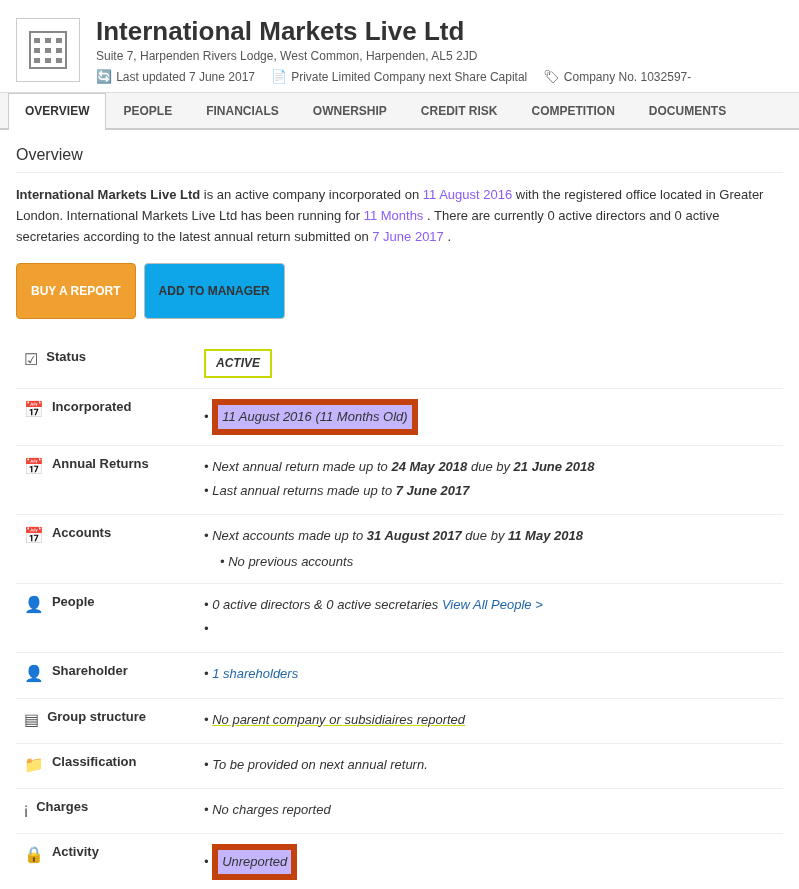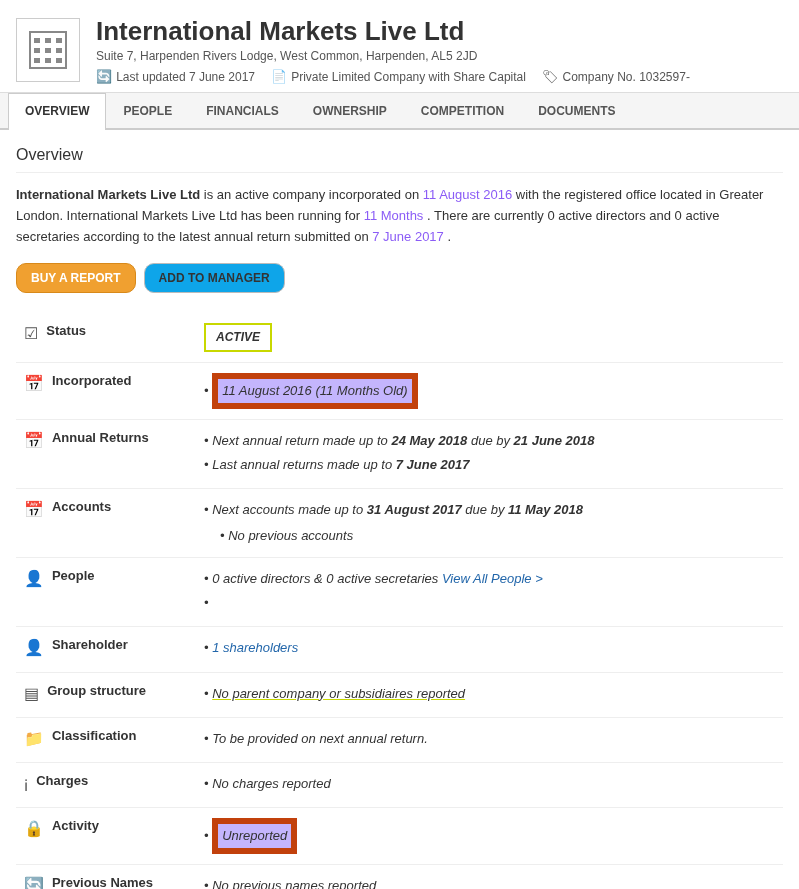--- a/index.html
+++ b/index.html
@@ -26,21 +26,21 @@
     .section-title { font-size: 16px; font-weight: normal; margin-bottom: 12px; border-bottom: 1px solid #eee; padding-bottom: 8px; }
 
     
     .description { font-size: 13px; line-height: 1.6; margin-bottom: 16px; }
     .description strong { font-weight: bold; }
     .description a { color: #8b5cf6; text-decoration: none; }
     .highlight-blue { color: #2266aa; }
 
     
     .btn-group { display: flex; gap: 8px; margin-bottom: 20px; }
-    .btn { padding: 7px 14px; font-size: 12px; font-weight: bold; cursor: pointer; border-radius: 10px; border: 1px solid #ccc; }
+    .btn { padding: 20px 14px; font-size: 12px; font-weight: bold; cursor: pointer; border-radius: 4px; border: 1px solid #ccc; }
     .btn-orange { background: #f0a030; color: #fff; border-color: #d8891a; }
     .btn-default { background: #0ea5e9; color: #333; border-color: #bbb; }
 
     
     .info-table { width: 100%; border-collapse: collapse; }
     .info-table tr { border-bottom: 1px solid #eee; }
     .info-table td { padding: 10px 8px; vertical-align: top; }
     .info-table td:first-child { width: 180px; white-space: nowrap; }
     .label-cell { display: flex; align-items: flex-start; gap: 8px; }
     .row-icon { font-size: 16px; color: #555; flex-shrink: 0; margin-top: 1px; }
@@ -78,35 +78,36 @@
   <div class="company-info">
     <div class="company-name">International Markets Live Ltd</div>
     <div class="company-address">Suite 7, Harpenden Rivers Lodge, West Common, Harpenden, AL5 2JD</div>
     <div class="company-meta">
       <span class="meta-item">
         <span class="meta-icon">🔄</span>
         <span>Last updated 7 June 2017</span>
       </span>
       <span class="meta-item">
         <span class="meta-icon">📄</span>
-        <span>Private Limited Company with Share Capital</span>
+        <span>Private Limited Company next Share Capital</span>
       </span>
       <span class="meta-item">
         <span class="meta-icon">🏷</span>
         <span>Company No. 1032597-</span>
       </span>
     </div>
   </div>
 </div>
 
 <nav class="nav-tabs">
   <a class="nav-tab active">OVERVIEW</a>
   <a class="nav-tab">PEOPLE</a>
   <a class="nav-tab">FINANCIALS</a>
   <a class="nav-tab">OWNERSHIP</a>
+  <a class="nav-tab">CREDIT RISK</a>
   <a class="nav-tab">COMPETITION</a>
   <a class="nav-tab">DOCUMENTS</a>
 </nav>
 
 <div class="content">
   <h2 class="section-title">Overview</h2>
 
   <p class="description">
     <strong>International Markets Live Ltd</strong>
     <span> is an active company incorporated on </span>

